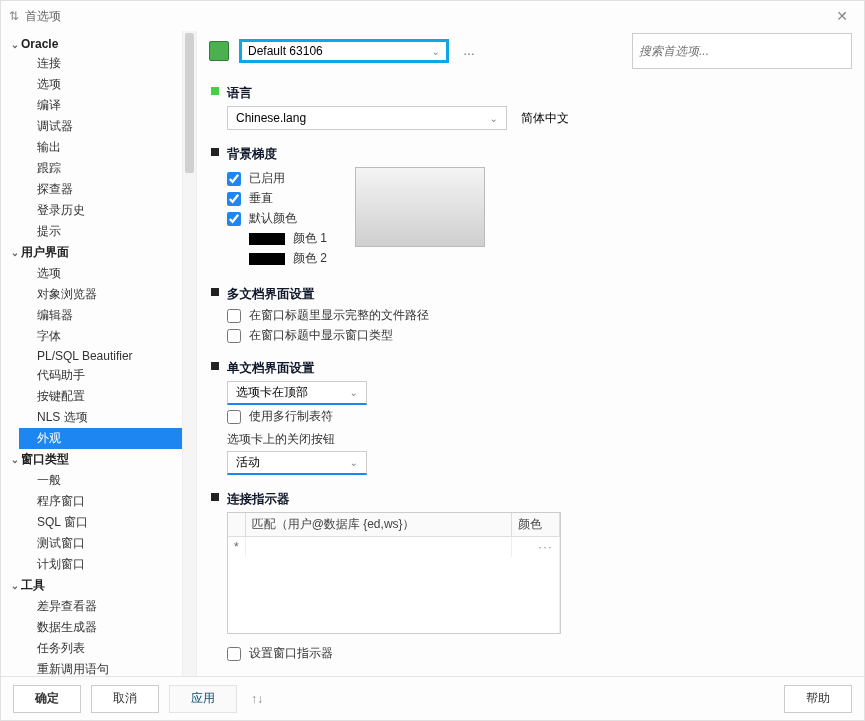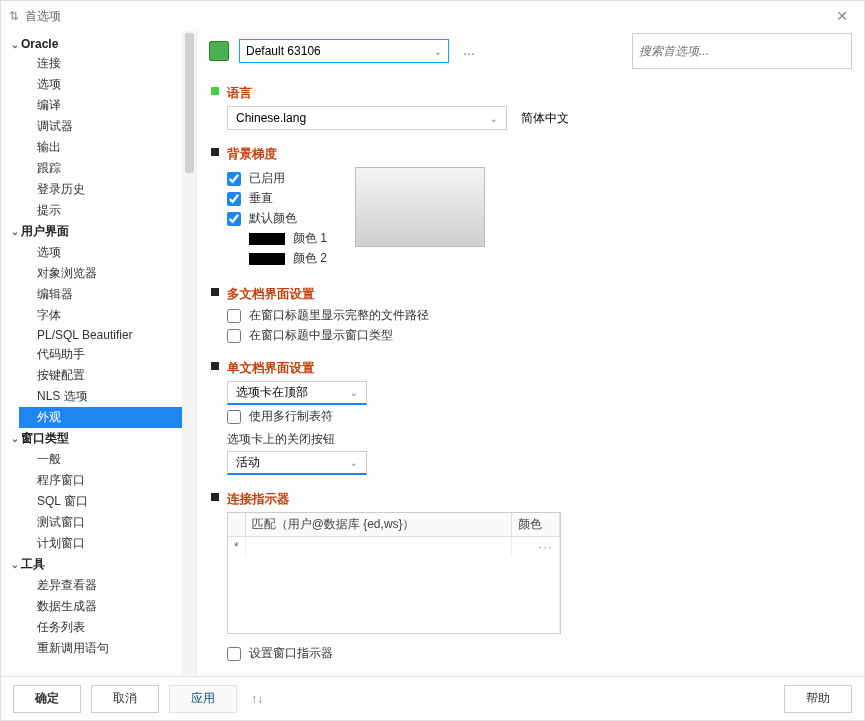--- a/index.html
+++ b/index.html
@@ -21,30 +21,30 @@
 .tree-header .chev { width: 12px; display: inline-block; text-align: center; color: #666; font-size: 10px; }
 .tree-items { padding-left: 28px; }
 .tree-item { padding: 2px 4px; color: #333; cursor: pointer; white-space: nowrap; }
 .tree-item.selected { background: #1e86f0; color: #fff; margin-left: -14px; padding-left: 18px; margin-right: 0; }
 .side-scroll { width: 14px; background: #f5f5f5; position: relative; border-left: 1px solid #eee; }
 .side-scroll .thumb { position: absolute; left: 2px; right: 2px; top: 2px; height: 140px; background: #d0d0d0; border-radius: 2px; }
 
 .content { flex: 1; display: flex; flex-direction: column; overflow: hidden; }
 .toolbar { height: 40px; display: flex; align-items: center; padding: 6px 12px; gap: 10px; }
 .db-icon { width: 20px; height: 20px; background: #4caf50; border: 1px solid #2e7d32; border-radius: 2px; display: inline-block; }
-.combo { display: flex; align-items: center; border: 1px solid #0ea5e9; background: #fff; height: 24px; padding: 0 6px; }
+.combo { display: flex; align-items: center; border: 3px solid #0ea5e9; background: #fff; height: 24px; padding: 0 6px; }
 .combo .dd { margin-left: auto; color: #888; font-size: 10px; }
 .toolbar .ellipsis { color: #666; padding: 0 4px; cursor: pointer; }
 .search { margin-left: auto; width: 220px; height: 36px; border: 1px solid #ccc; background: #fff; padding: 0 6px; color: #999; font-style: italic; }
 
 .scroll-area { flex: 1; overflow-y: auto; padding: 0 18px 8px 18px; }
 .section { position: relative; margin: 10px 0 12px 0; padding: 4px 0 0 10px; }
 .section .marker { position: absolute; left: -4px; top: 6px; width: 8px; height: 8px; background: #222; }
 .section.green .marker { background: #44d044; }
-.section h3 { font-weight: 600; color: #c2410c; margin-bottom: 4px; padding-left: 2px; font-size: 12.5px; }
+.section h3 { font-weight: 600; color: #0f172a; margin-bottom: 4px; padding-left: 2px; font-size: 12.5px; }
 .section .body { padding-left: 2px; }
 
 .row { display: flex; align-items: center; gap: 8px; margin: 3px 0; }
 .row label { color: #333; }
 input[type=checkbox] { width: 14px; height: 14px; accent-color: #1e86f0; }
 .select-box { display: flex; align-items: center; border: 1px solid #ccc; border-bottom: 2px solid #1e86f0; background: #fff; height: 24px; padding: 0 8px; min-width: 140px; }
 .select-plain { display: flex; align-items: center; border: 1px solid #ccc; background: #fff; height: 24px; padding: 0 8px; min-width: 280px; }
 .select-box .dd, .select-plain .dd { margin-left: auto; color: #888; font-size: 10px; }
 
 .swatch-lg { width: 130px; height: 80px; border: 1px solid #bbb; background: linear-gradient(180deg,#f4f4f4,#cfcfcf); }
@@ -91,20 +91,21 @@
             <span class="chev">⌄</span>
             <span>Oracle</span>
           </div>
           <div class="tree-items">
             <div class="tree-item">连接</div>
             <div class="tree-item">选项</div>
             <div class="tree-item">编译</div>
             <div class="tree-item">调试器</div>
             <div class="tree-item">输出</div>
             <div class="tree-item">跟踪</div>
+            <div class="tree-item">探查器</div>
             <div class="tree-item">登录历史</div>
             <div class="tree-item">提示</div>
           </div>
         </div>
 
         <div class="tree-group">
           <div class="tree-header">
             <span class="chev">⌄</span>
             <span>用户界面</span>
           </div>

